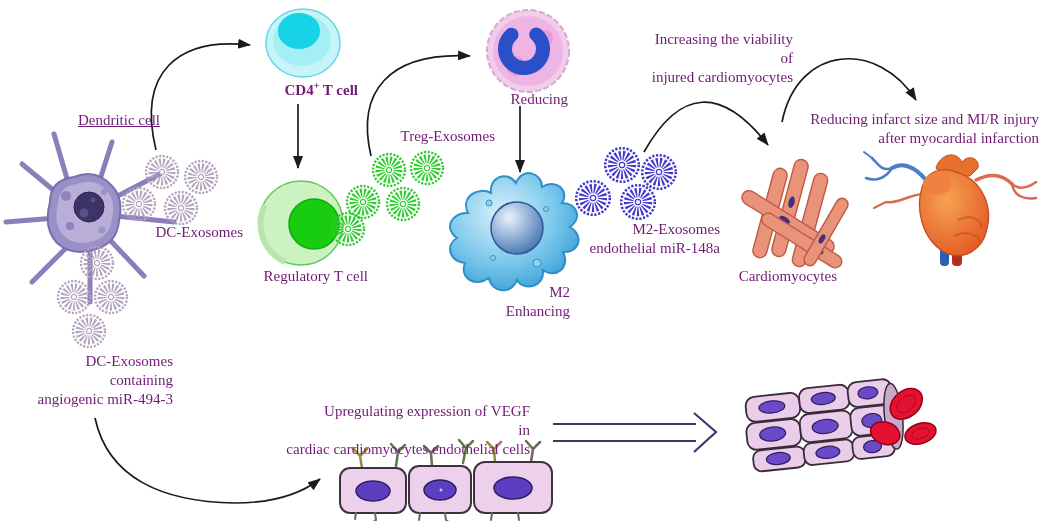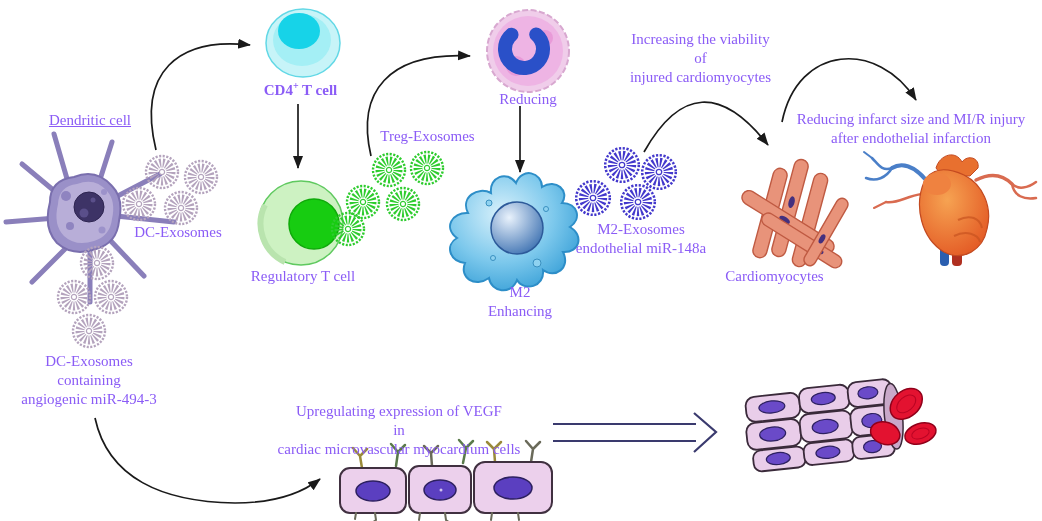--- a/index.html
+++ b/index.html
@@ -1,20 +1,20 @@
 <!DOCTYPE html>
 <html><head>
 <meta charset="utf-8">
 <style>
   html,body{margin:0;padding:0;background:#fff;}
   #fig{position:relative;width:1042px;height:521px;background:#ffffff;overflow:hidden;
        font-family:"Liberation Serif",serif;color:#1b1b1b;}
   #art{position:absolute;left:0;top:0;z-index:0;}
-  .lbl{position:absolute;z-index:2;font-size:15px;line-height:1.25;text-align:center;
-       white-space:pre-line;color:#8b5cf6;}
+  .lbl{position:absolute;z-index:2;font-size:15px;line-height:1.25;text-align:right;
+       white-space:pre-line;color:#701a75;}
   .lbl sup{font-size:10px;}
 </style>
 </head>
 <body>
 
 <div id="fig">
 
 <svg id="art" width="1042" height="521" viewBox="0 0 1042 521">
   <defs>
     <g id="exo">
@@ -265,26 +265,26 @@
 Enhancing</div>
 
 <div class="lbl" style="left:562px;top:220px;width:158px;">M2-Exosomes
 endothelial miR-148a</div>
 
 <div class="lbl" style="left:608px;top:30px;width:185px;">Increasing the viability
 of
 injured cardiomyocytes</div>
 
 <div class="lbl" style="left:783px;top:110px;width:256px;">Reducing infarct size and MI/R injury
-after endothelial infarction</div>
+after myocardial infarction</div>
 
 <div class="lbl" style="left:712px;top:267px;width:125px;">Cardiomyocytes</div>
 
 <div class="lbl" style="left:5px;top:352px;width:168px;">DC-Exosomes
 containing
 angiogenic miR-494-3</div>
 
 <div class="lbl" style="left:268px;top:402px;width:262px;">Upregulating expression of VEGF
 in
-cardiac microvascular myocardium cells</div>
+cardiac cardiomyocytes endothelial cells</div>
 
 
 </div>
 
 </body></html>

